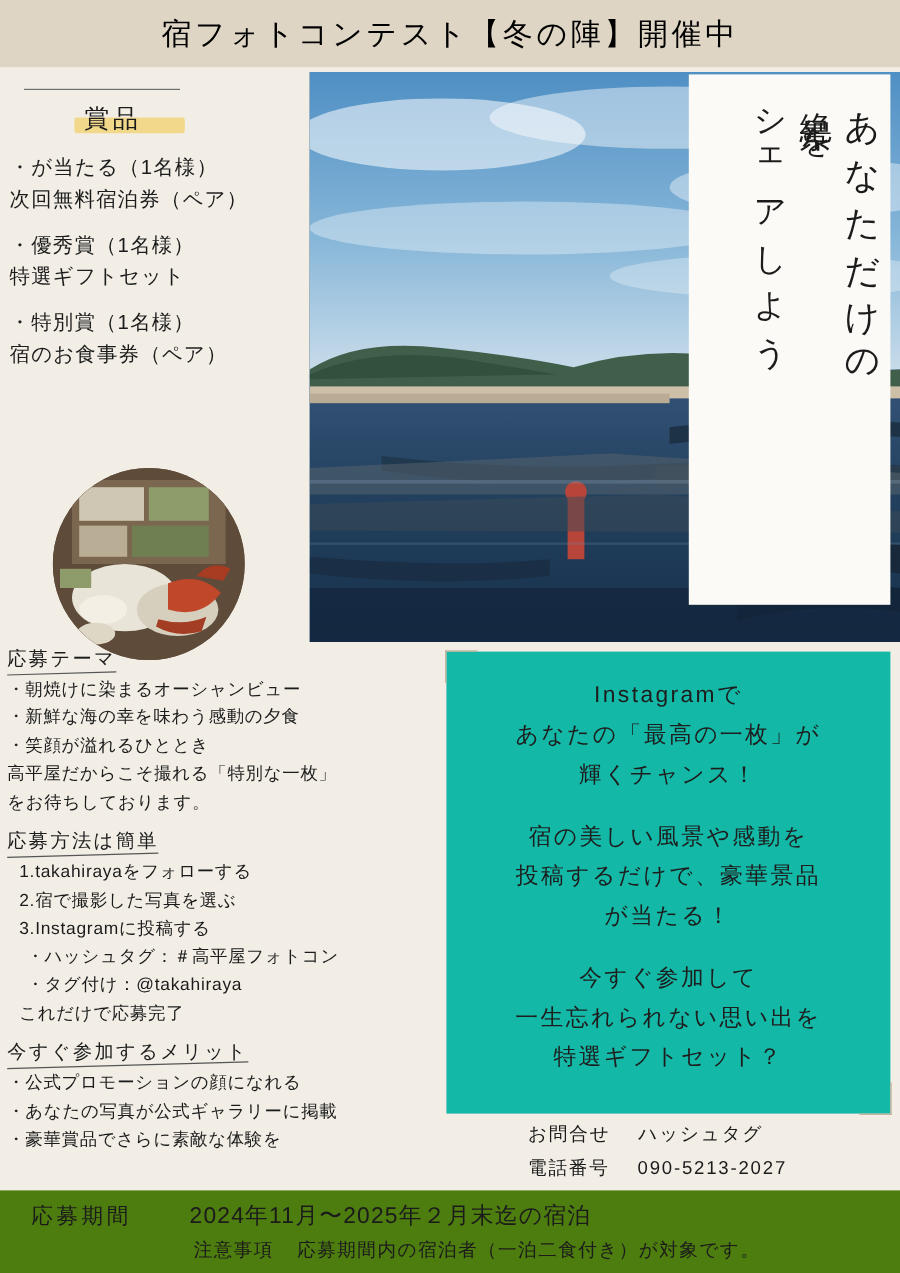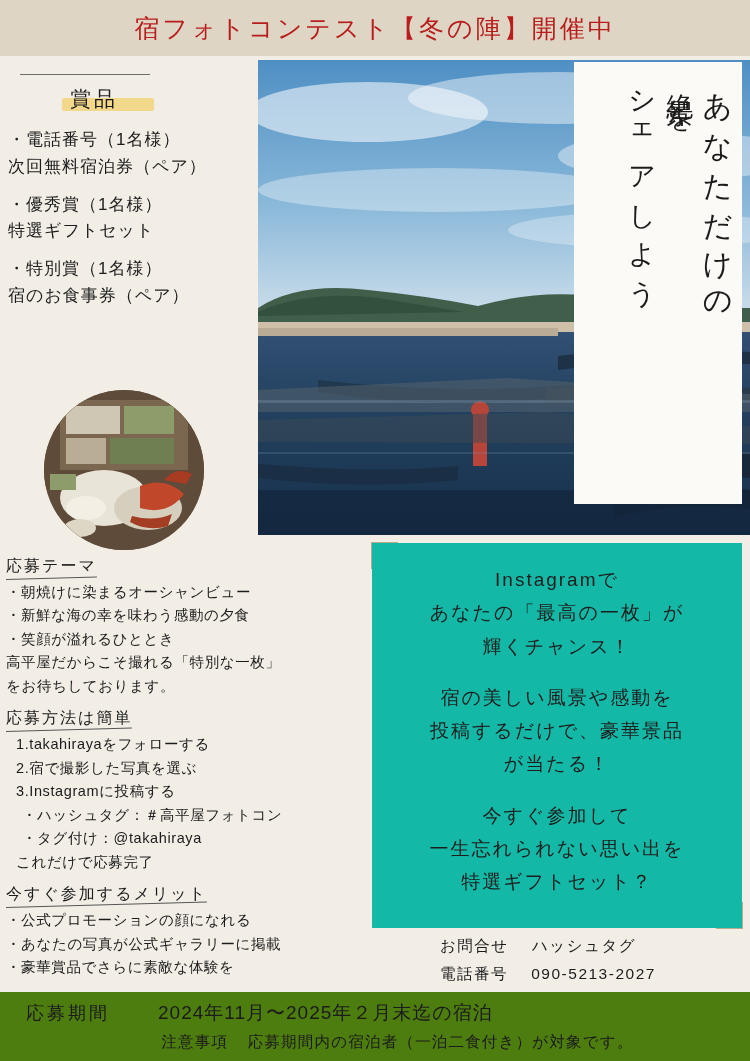--- a/index.html
+++ b/index.html
@@ -28,21 +28,21 @@
     left: 0; top: 0;
     width: 750px; height: 56px;
     background: #ded5c4;
     display: flex;
     align-items: center;
     justify-content: center;
   }
   .header-title {
     font-size: 25px;
     letter-spacing: 3px;
-    color: #b91c1c;
+    color: #000000;
     white-space: nowrap;
   }
 
   
   .prize-block {
     position: absolute;
     left: 8px; top: 68px;
     width: 250px;
   }
   .prize-rule {
@@ -131,21 +131,21 @@
     letter-spacing: 7px;
     line-height: 1.25;
     margin-left: 4px;
     white-space: nowrap;
   }
   .catch-line.short { font-size: 27px; }
 
   
   .left-lower {
     position: absolute;
-    left: 6px; top: 556px;
+    left: 6px; top: 539px;
     width: 360px;
   }
   .sec-head {
     position: relative;
     font-size: 16px;
     letter-spacing: 2px;
     margin: 0 0 4px 0;
     display: inline-block;
   }
   .sec-head::after {
@@ -260,21 +260,21 @@
   </div>
 
   <div class="prize-block">
     <div class="prize-rule"></div>
     <div class="prize-heading-wrap">
       <span class="prize-heading-hl"></span>
       <span class="prize-heading">賞品</span>
     </div>
     <ul class="prize-list">
       <li class="prize-item">
-        <span class="p-title">・電話番号（1名様）</span>
+        <span class="p-title">・が当たる（1名様）</span>
         <span class="p-desc">次回無料宿泊券（ペア）</span>
       </li>
       <li class="prize-item">
         <span class="p-title">・優秀賞（1名様）</span>
         <span class="p-desc">特選ギフトセット</span>
       </li>
       <li class="prize-item">
         <span class="p-title">・特別賞（1名様）</span>
         <span class="p-desc">宿のお食事券（ペア）</span>
       </li>

